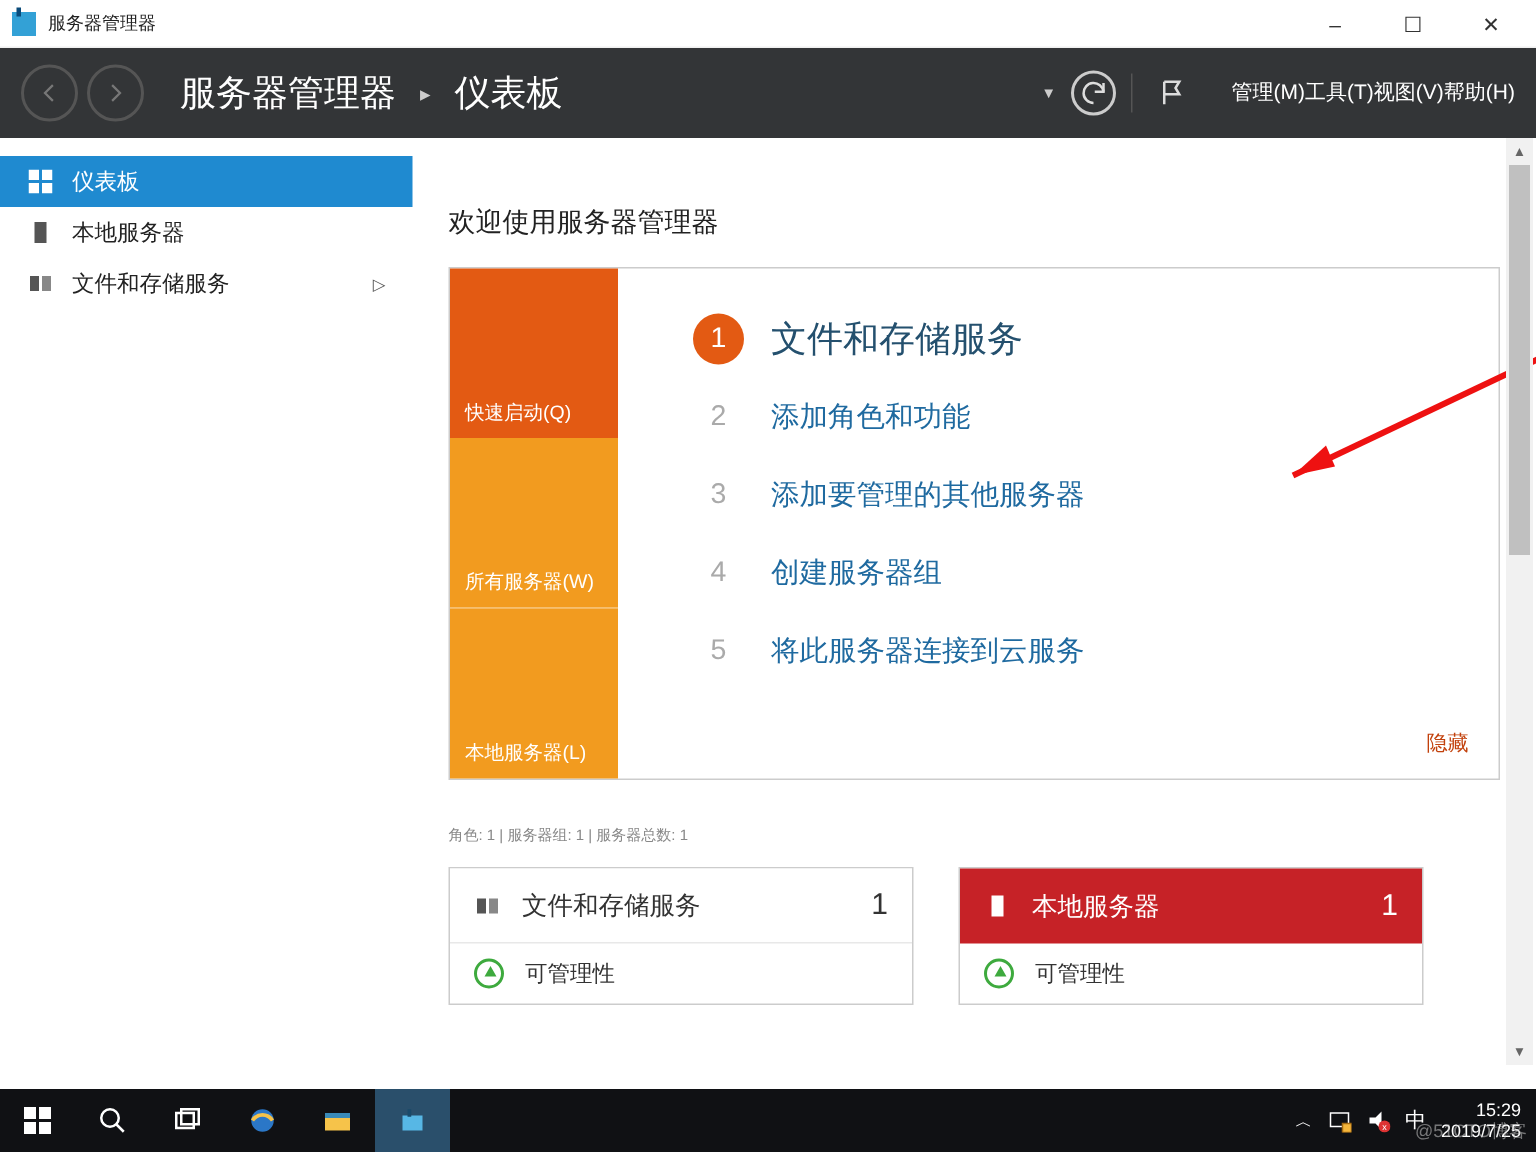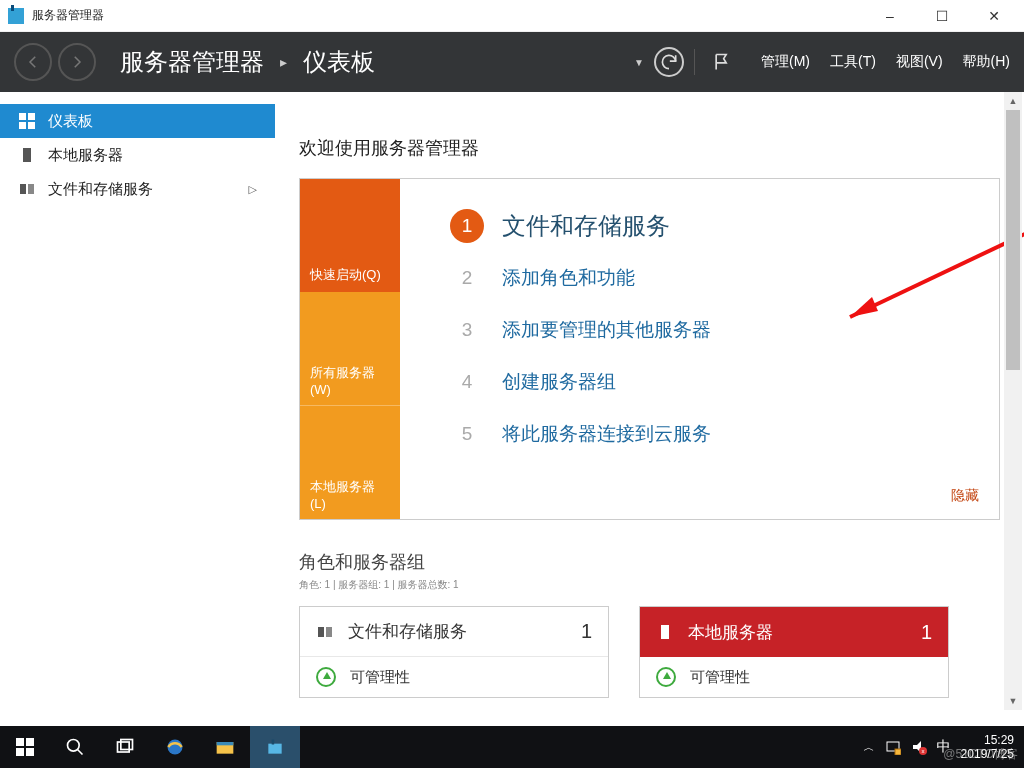--- a/index.html
+++ b/index.html
@@ -17,37 +17,37 @@
   .header { height: 60px; background: #333537; display: flex; align-items: center; color: #fff; padding: 0 14px; }
   .nav-circle { width: 38px; height: 38px; border: 2px solid #555; border-radius: 50%; display:flex; align-items:center; justify-content:center; margin-right:6px; color:#888; }
   .nav-circle.fwd { margin-right: 24px; }
   .breadcrumb { font-size: 24px; color:#fff; display:flex; align-items:center; gap: 12px; }
   .bc-sep { font-size: 14px; color:#ccc; margin: 0 4px; }
   .header-right { margin-left:auto; display:flex; align-items:center; gap: 10px; }
   .hdr-icon { width:34px; height:34px; display:flex; align-items:center; justify-content:center; color:#e0e0e0; }
   .hdr-icon svg { width:20px; height:20px; stroke:#ddd; fill:none; stroke-width:2; }
   .hdr-icon.refresh { border:2px solid #ccc; border-radius:50%; width:30px; height:30px; }
   .hdr-divider { width:1px; height:26px; background:#555; }
-  .menu-items { display:flex; gap: 20px; margin-left: 12px; }
+  .menu-items { display:flex; margin-left: 12px; }
   .menu-items span { font-size: 14px; color:#fff; }
 
   
   .body { display:flex; height: calc(768px - 32px - 60px - 42px); }
   .sidebar { width: 275px; background:#fff; padding-top:12px; }
   .side-item { height:34px; display:flex; align-items:center; padding: 0 18px; font-size:15px; color:#222; gap:12px; position:relative; }
   .side-item.selected { background:#1f8ad0; color:#fff; }
   .side-icon { width:18px; height:18px; display:flex; align-items:center; justify-content:center; }
   .side-icon svg { width:16px; height:16px; }
   .side-item .chev { position:absolute; right:18px; font-size:11px; color:#555; }
 
   .main { flex:1; padding: 44px 24px 0 24px; position:relative; overflow:hidden; }
   .welcome-title { font-size: 18px; color:#222; margin-bottom: 18px; }
 
   .config-box { border:1px solid #ccc; display:flex; height:342px; position:relative; }
-  .tabs-col { width:100px; display:flex; flex-direction:column; }
+  .tabs-col { width:112px; display:flex; flex-direction:column; }
   .tab { flex:1; display:flex; align-items:flex-end; justify-content:flex-start; padding:8px 10px; font-size:13px; color:#fff; }
   .tab.quick { background:#e35a13; }
   .tab.new   { background:#f29b1f; }
   .tab.learn { background:#f29b1f; border-top:1px solid rgba(255,255,255,0.3); }
 
   .steps { flex:1; padding: 30px 14px 0 50px; position:relative; }
   .step { display:flex; align-items:center; gap: 18px; margin-bottom: 18px; font-size:21px; }
   .step .num { width:34px; height:34px; border-radius:50%; display:flex; align-items:center; justify-content:center; font-size:19px; }
   .step.s1 .num { background:#e35a13; color:#fff; }
   .step.s1 .txt { color:#24506e; font-size:24px; }
@@ -212,21 +212,20 @@
         <div class="hide-link">隐藏</div>
 
         <svg class="arrow" viewBox="0 0 230 120">
           <line x1="220" y1="5" x2="20" y2="100" stroke="#e11" stroke-width="4"></line>
           <polygon points="20,100 42,80 48,94" fill="#e11"></polygon>
         </svg>
       </div>
     </div>
 
     <div class="roles-sec">
-      <div class="roles-title">角色和服务器组</div>
       <div class="roles-sub">角色: 1 | 服务器组: 1 | 服务器总数: 1</div>
       <div class="tiles">
         <div class="tile gray">
           <div class="tile-hdr">
             <span class="side-icon">
               <svg viewBox="0 0 16 16">
                   <rect x="1" y="3" width="6" height="10" fill="#555"></rect>
                   <rect x="9" y="3" width="6" height="10" fill="#888"></rect>
                 </svg>
             </span>

